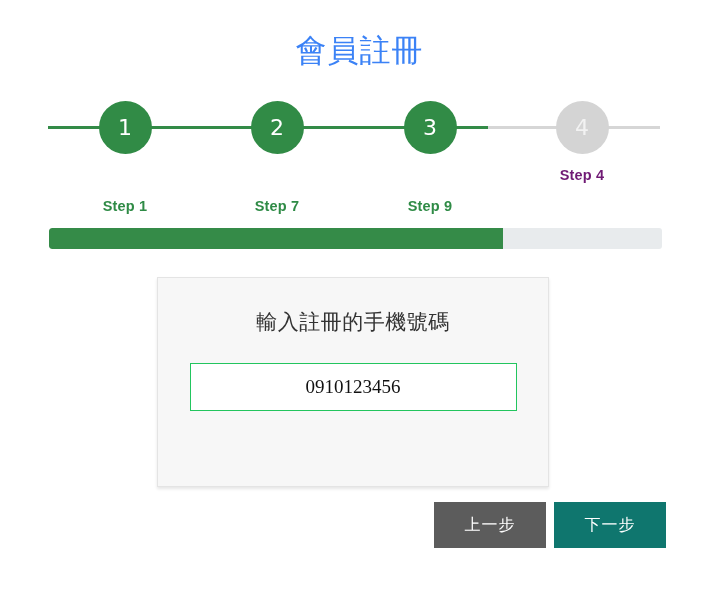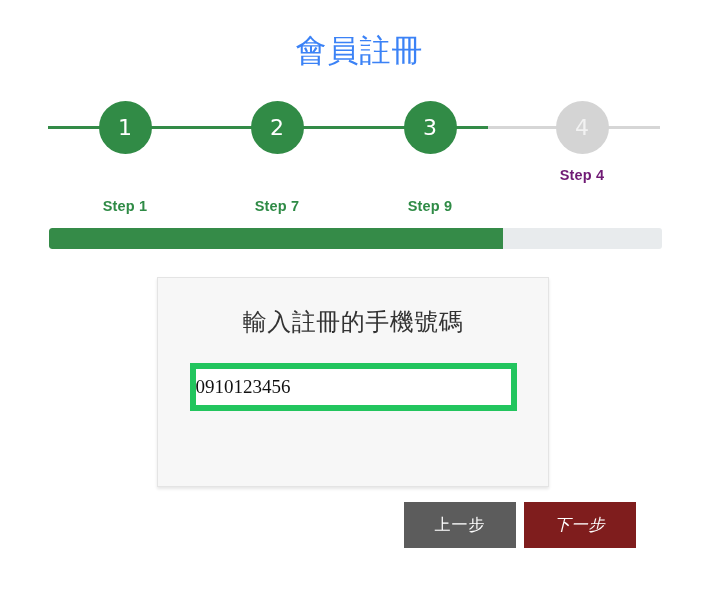--- a/index.html
+++ b/index.html
@@ -112,65 +112,66 @@
     height: 210px;
     background: #f7f7f7;
     border: 1px solid #e4e4e4;
     box-shadow: 0 2px 3px rgba(0,0,0,0.10);
     box-sizing: border-box;
   }
   .card-heading {
     margin: 28px 0 0 0;
     text-align: center;
     font-family: "DejaVu Sans", sans-serif;
-    font-size: 24px;
+    font-size: 21px;
     line-height: 32px;
     color: #333333;
     font-weight: 400;
     letter-spacing: 0.5px;
   }
   .card-input {
     display: block;
     box-sizing: border-box;
     margin: 25px auto 0;
     width: 327px;
     height: 48px;
     background: #ffffff;
-    border: 6px solid #22c55e;
+    border: 1px solid #22c55e;
     padding: 0 0;
     font-family: "Liberation Serif", serif;
     font-size: 19px;
     color: #111111;
     outline: none;
     border-radius: 0;
+    text-align: center;
   }
 
   
   .btn-row {
     position: absolute;
     top: 502px;
-    left: 404px;
+    left: 434px;
     width: 232px;
     height: 46px;
   }
   .btn {
     position: absolute;
     top: 0;
     width: 112px;
     height: 46px;
     border: none;
     padding: 0;
     font-family: "DejaVu Sans", sans-serif;
     font-size: 16px;
     color: #ffffff;
     cursor: pointer;
     letter-spacing: 1px;
   }
   .btn-prev { left: 0;     background: #5c5c5c; }
-  .btn-next { left: 120px; background: #7f1d1d; font-style: italic; }
+  .btn-next { left: 120px; background: #0f766e; }
 </style>
 </head>
 <body>
 
 <div class="page-title">會員註冊</div>
 
 <div class="stepper">
 
   <div class="stepper-track">
     <div class="track-seg done" style="left:0px;   width:440px;"></div>

